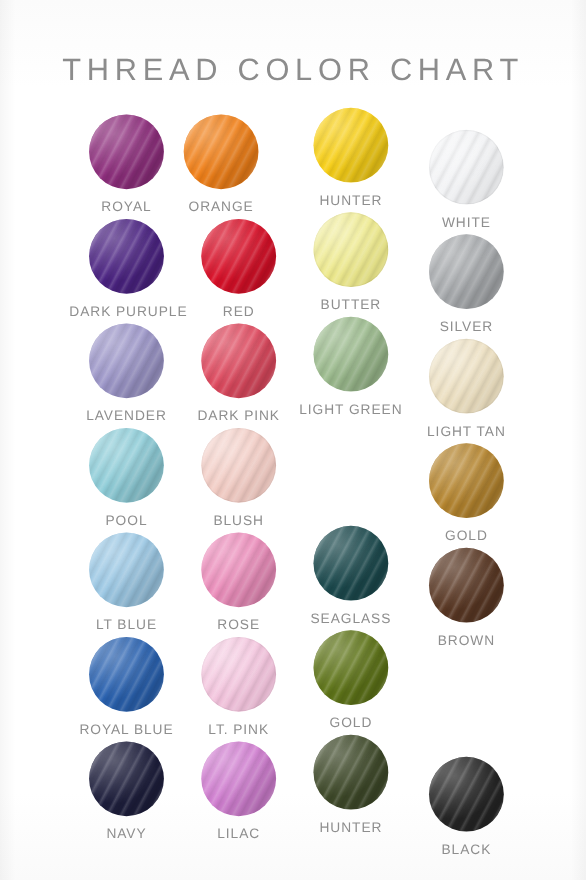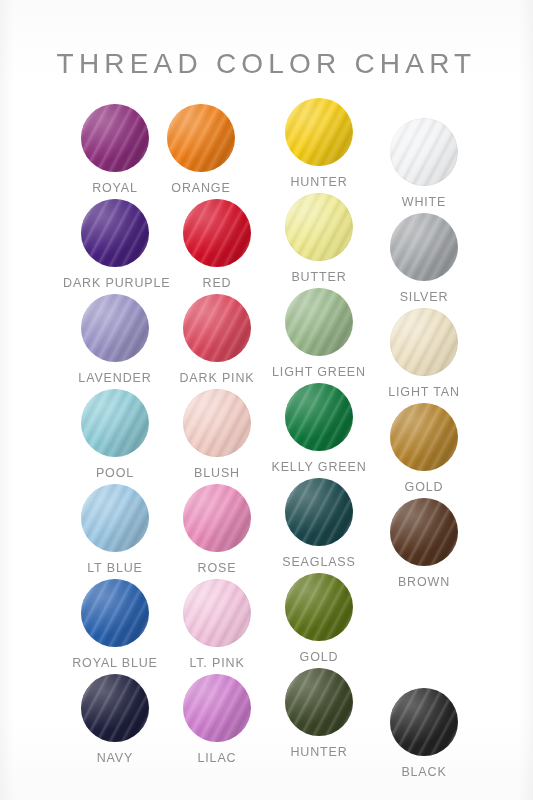--- a/index.html
+++ b/index.html
@@ -187,24 +187,20 @@
         <div class="swatch-label">LIGHT TAN</div>
       </div>
       <div class="swatch-cell" style="left: 63px; top: 285px;">
         <div class="swatch" style="width: 68px; height: 68px; background-color: rgb(143, 205, 216);"></div>
         <div class="swatch-label">POOL</div>
       </div>
       <div class="swatch-cell" style="left: 165px; top: 285px;">
         <div class="swatch light-swatch" style="width: 68px; height: 68px; background-color: rgb(242, 204, 196);"></div>
         <div class="swatch-label">BLUSH</div>
       </div>
-      <div class="swatch-cell" style="left: 267px; top: 279px;">
-        <div class="swatch" style="width: 68px; height: 68px; background-color: rgb(15, 122, 60);"></div>
-        <div class="swatch-label">KELLY GREEN</div>
-      </div>
       <div class="swatch-cell" style="left: 372px; top: 299px;">
         <div class="swatch" style="width: 68px; height: 68px; background-color: rgb(181, 133, 47);"></div>
         <div class="swatch-label">GOLD</div>
       </div>
       <div class="swatch-cell" style="left: 63px; top: 380px;">
         <div class="swatch" style="width: 68px; height: 68px; background-color: rgb(156, 200, 228);"></div>
         <div class="swatch-label">LT BLUE</div>
       </div>
       <div class="swatch-cell" style="left: 165px; top: 380px;">
         <div class="swatch" style="width: 68px; height: 68px; background-color: rgb(235, 142, 187);"></div>

